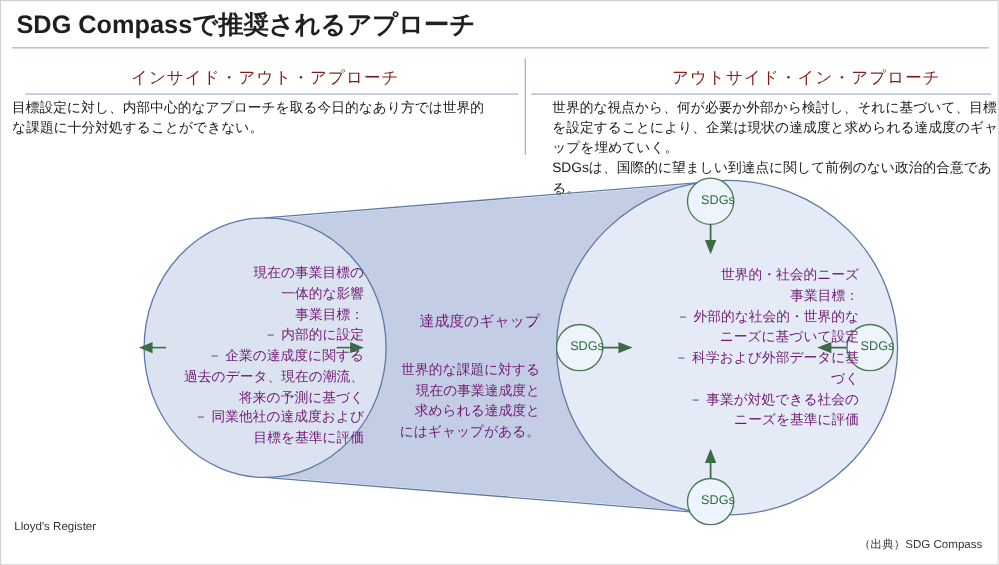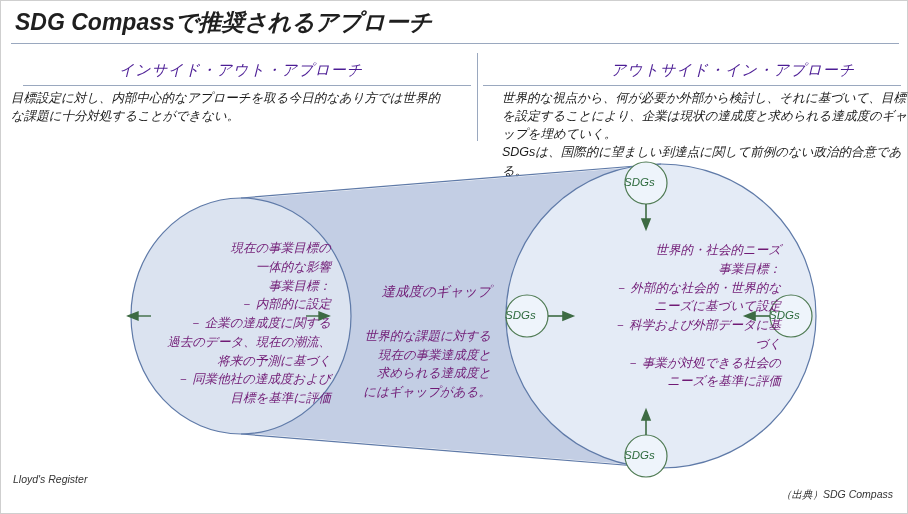--- a/index.html
+++ b/index.html
@@ -16,21 +16,20 @@
     overflow: hidden;
   }
   #slide {
     position: absolute;
     left: 0; top: 0;
     width: 908px;
     height: 514px;
     border: 1px solid #cfcfcf;
     box-sizing: border-box;
     background: #ffffff;
-    font-style: italic;
   }
   .title {
     position: absolute;
     left: 14px;
     top: 6px;
     font-size: 23px;
     font-weight: bold;
     letter-spacing: 0px;
     color: #1f1f1f;
     white-space: nowrap;
@@ -40,21 +39,21 @@
     left: 10px;
     top: 42px;
     width: 888px;
     height: 1px;
     background: #9aa8bf;
   }
 
   .col-head {
     position: absolute;
     font-size: 15px;
-    color: #4c1d95;
+    color: #7f1d1d;
     letter-spacing: 1px;
     white-space: nowrap;
   }
   #head-inside { left: 118px; top: 60px; }
   #head-outside { left: 578px; top: 60px; margin-left: 32px; }
 
   .divider {
     position: absolute;
     left: 476px;
     top: 52px;
@@ -129,21 +128,21 @@
   #text-right {
     left: 520px;
     top: 90px;
     width: 260px;
   }
 
   .sdg-label {
     position: absolute;
     font-size: 11.5px;
     color: #2e6b3e;
-    text-align: left;
+    text-align: right;
     width: 44px;
   }
 
   .footer-left {
     position: absolute;
     left: 12px;
     top: 472px;
     font-size: 10.5px;
     color: #333;
   }

